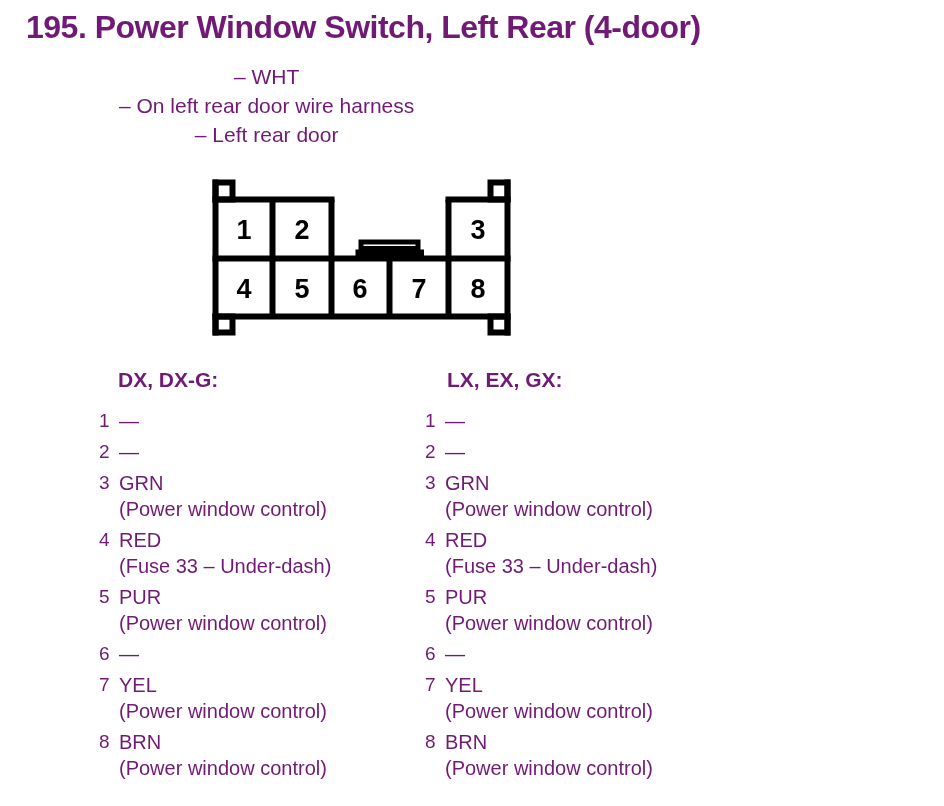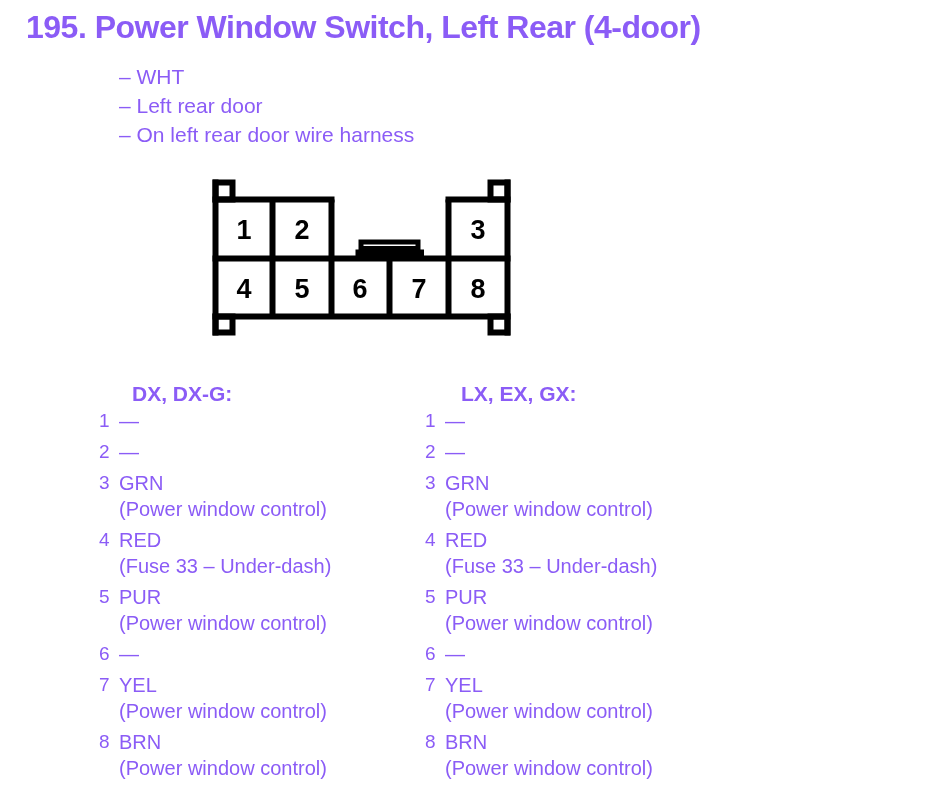--- a/index.html
+++ b/index.html
@@ -1,36 +1,36 @@
 <!DOCTYPE html>
 <html><head>
 <meta charset="utf-8">
 <style>
   html,body{margin:0;padding:0;background:#e8e8e8;}
   .page{
     position:relative;
     width:944px;height:806px;
     background:#ffffff;
     font-family:"Liberation Sans","DejaVu Sans",sans-serif;
-    color:#8b5cf6;
+    color:#701a75;
     overflow:hidden;
   }
   .title{
     position:absolute;left:26px;top:7px;margin:0;
     font-size:32px;line-height:40px;font-weight:bold;
     letter-spacing:-0.5px;white-space:nowrap;
   }
   .notes{
     position:absolute;left:119px;top:62px;
-    font-size:21px;line-height:29px;
+    font-size:21px;line-height:29px;text-align:center;
   }
   .note-line{white-space:pre;}
   svg.connector{position:absolute;left:205px;top:172px;}
   .col-header{
-    position:absolute;top:368px;margin:14px;
+    position:absolute;top:368px;margin:0;
     font-size:21px;font-weight:bold;white-space:nowrap;
   }
   .col-header.left{left:118px;}
   .col-header.right{left:447px;text-align:center;}
   .pin-list{
     position:absolute;top:408px;
     font-size:20px;line-height:26px;
   }
   .pin-list.left{left:99px;}
   .pin-list.right{left:425px;}
@@ -40,22 +40,22 @@
 </style>
 </head>
 <body>
 
 <div class="page">
 
   <h1 class="title">195. Power Window Switch, Left Rear (4-door)</h1>
 
   <div class="notes">
       <div class="note-line">– WHT</div>
+      <div class="note-line">– On left rear door wire harness</div>
       <div class="note-line">– Left rear door</div>
-      <div class="note-line">– On left rear door wire harness</div>
     </div>
 
   <svg class="connector" width="314" height="172" viewBox="204 171 314 172" fill="none" stroke="#000000" stroke-width="6">
 
     <line x1="214.5" y1="178.5" x2="214.5" y2="334.5"></line>
     <line x1="506.5" y1="178.5" x2="506.5" y2="334.5"></line>
 
     <rect x="214.5" y="181.5" width="17" height="17"></rect>
     <rect x="214.5" y="315.5" width="17" height="16"></rect>
     <rect x="489.5" y="181.5" width="17" height="17"></rect>

